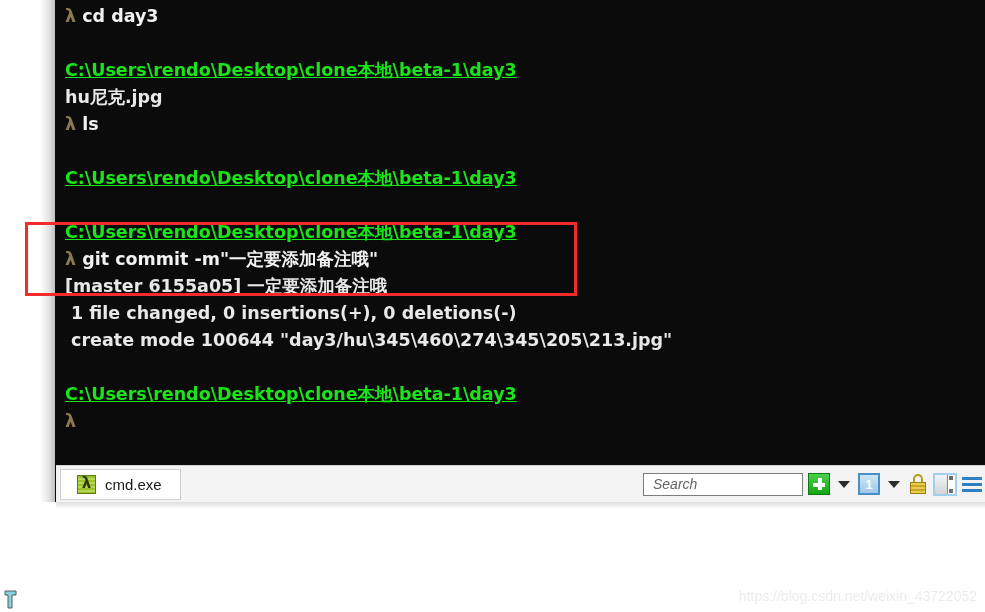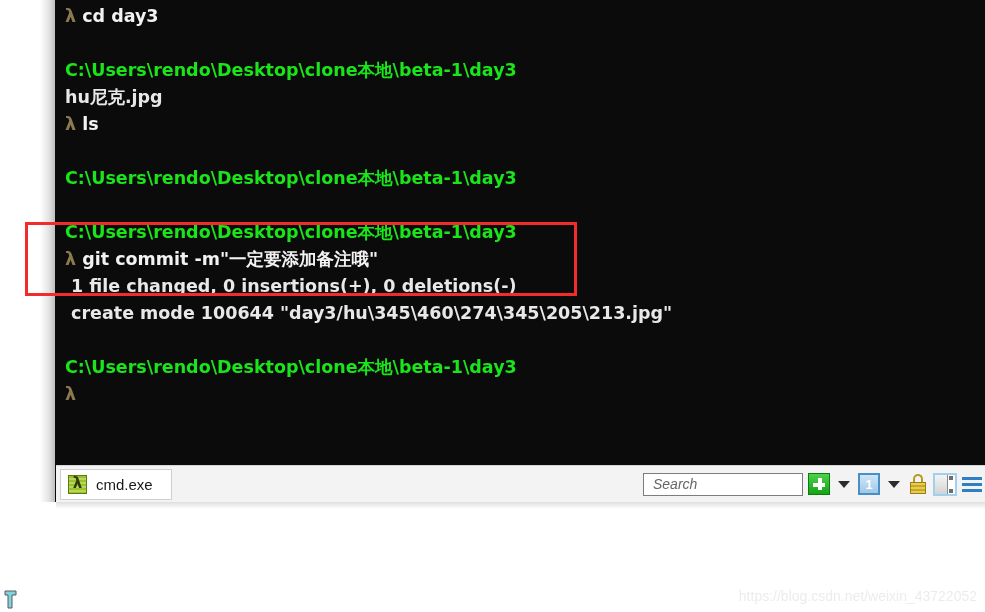--- a/index.html
+++ b/index.html
@@ -70,21 +70,21 @@
 
   .term-line {
     font-family: "DejaVu Sans", sans-serif;
     font-weight: bold;
     font-size: 17.5px;
     line-height: 27px;
     white-space: pre;
     color: #e8e8e8;
     letter-spacing: 0px;
   }
-  .term-line.path { color: #1ae41a; }
+  .term-line.path { color: #1ae41a; text-decoration: underline; }
   .term-line.blank { color: transparent; }
   .prompt-lambda {
     color: #8a7a4e;
     font-weight: bold;
   }
   .cmd-text { color: #f2f2f2; }
 
   
   #red-highlight-box {
     position: absolute;
@@ -116,21 +116,21 @@
     display: flex;
     align-items: center;
     height: 100%;
   }
   #tab-cmd {
     display: flex;
     align-items: center;
     gap: 9px;
     height: 31px;
     margin-left: 4px;
-    padding: 0 18px 0 7px;
+    padding: 0 18px 0 16px;
     background: #ffffff;
     border: 1px solid #cfcfcf;
     box-sizing: border-box;
   }
   .tab-icon {
     width: 19px;
     height: 19px;
     background:
       repeating-linear-gradient(
         to bottom,
@@ -340,20 +340,21 @@
       <div class="term-line"><span class="prompt-lambda">λ</span><span class="cmd-text"> cd day3</span></div>
       <div class="term-line blank">&nbsp;</div>
       <div class="term-line path">C:\Users\rendo\Desktop\clone本地\beta-1\day3</div>
       <div class="term-line">hu尼克.jpg</div>
       <div class="term-line"><span class="prompt-lambda">λ</span><span class="cmd-text"> ls</span></div>
       <div class="term-line blank">&nbsp;</div>
       <div class="term-line path">C:\Users\rendo\Desktop\clone本地\beta-1\day3</div>
       <div class="term-line blank">&nbsp;</div>
       <div class="term-line path">C:\Users\rendo\Desktop\clone本地\beta-1\day3</div>
       <div class="term-line"><span class="prompt-lambda">λ</span><span class="cmd-text"> git commit -m"一定要添加备注哦"</span></div>
+      <div class="term-line">[master 6155a05] 一定要添加备注哦</div>
       <div class="term-line"> 1 file changed, 0 insertions(+), 0 deletions(-)</div>
       <div class="term-line"> create mode 100644 "day3/hu\345\460\274\345\205\213.jpg"</div>
       <div class="term-line blank">&nbsp;</div>
       <div class="term-line path">C:\Users\rendo\Desktop\clone本地\beta-1\day3</div>
       <div class="term-line"><span class="prompt-lambda">λ</span><span class="cmd-text"></span></div>
     </div>
 </div>
 
 <div id="red-highlight-box"></div>
 

